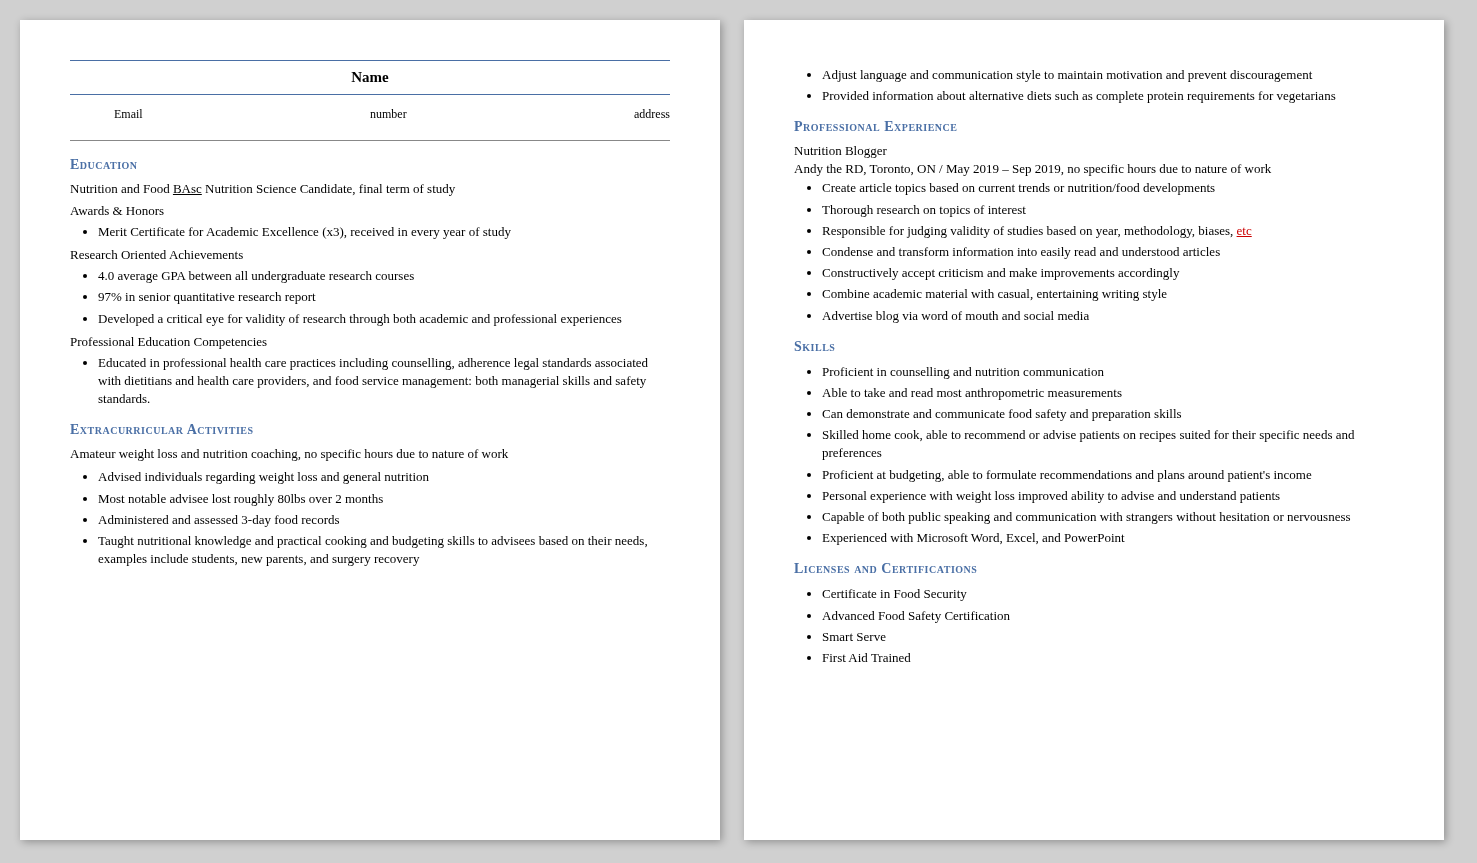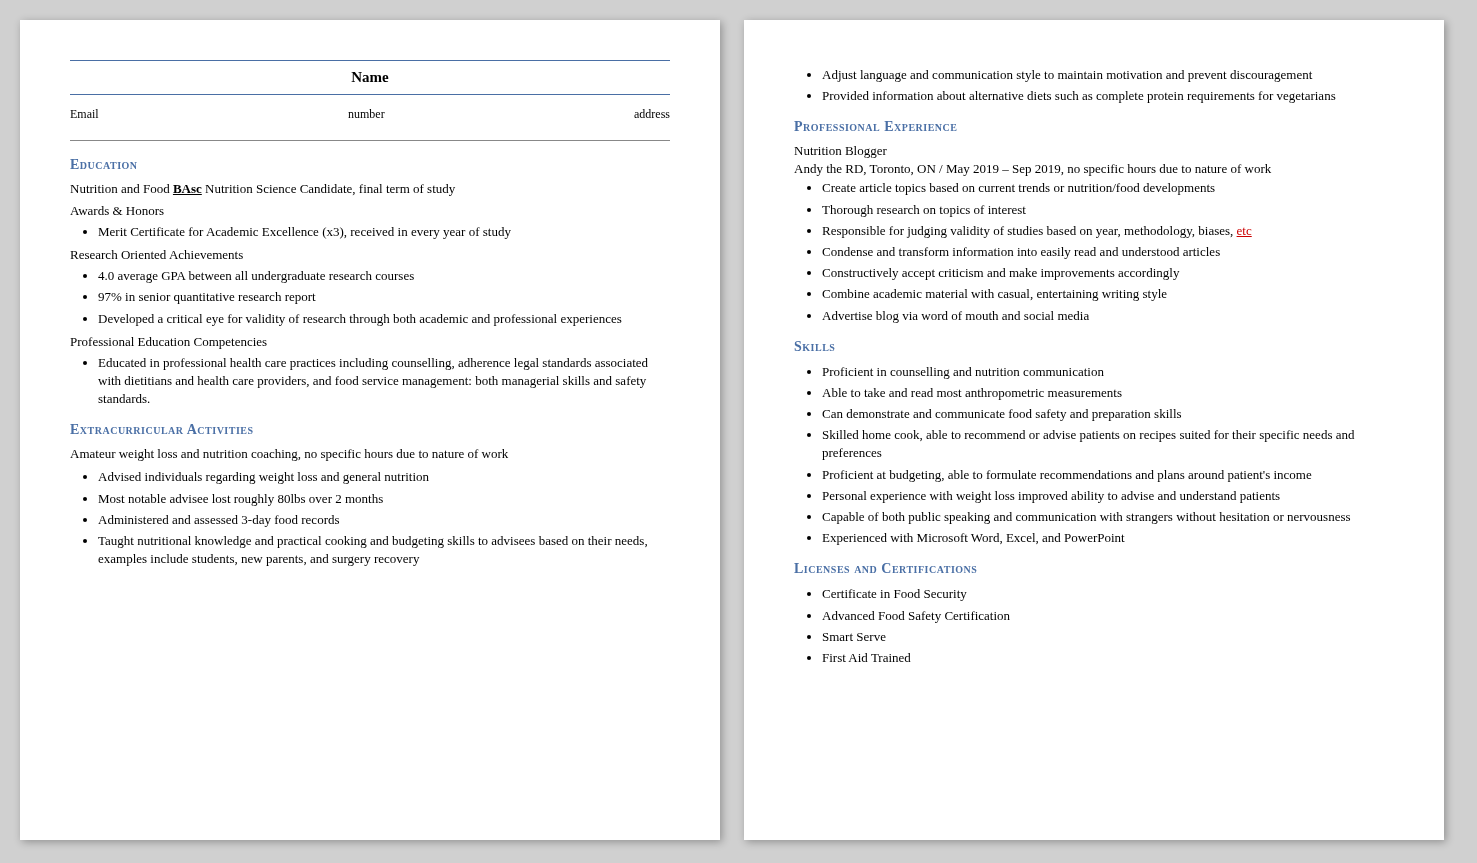--- a/index.html
+++ b/index.html
@@ -50,20 +50,21 @@
     }
     .header-line-bottom {
       border: none;
       border-top: 1.5px solid #4a6fa5;
       margin-bottom: 12px;
     }
     .header-contact {
       display: flex;
       justify-content: space-between;
       font-size: 12px;
+      margin-left: 44px;
     }
     .divider-main {
       border: none;
       border-top: 1px solid #888;
       margin: 10px 0 16px 0;
     }
 
     .section-title {
       font-variant: small-caps;
       color: #4a6fa5;
@@ -96,21 +97,20 @@
       margin-bottom: 6px;
     }
     ul.bullet-list li {
       margin-bottom: 3px;
       font-size: 13px;
       line-height: 1.4;
     }
 
     .underline-text {
       text-decoration: underline;
-      font-weight: bold;
     }
     .red-underline {
       text-decoration: underline;
       color: #c00;
     }
 
     
     .section {
       margin-bottom: 14px;
       margin-top: 6px;

